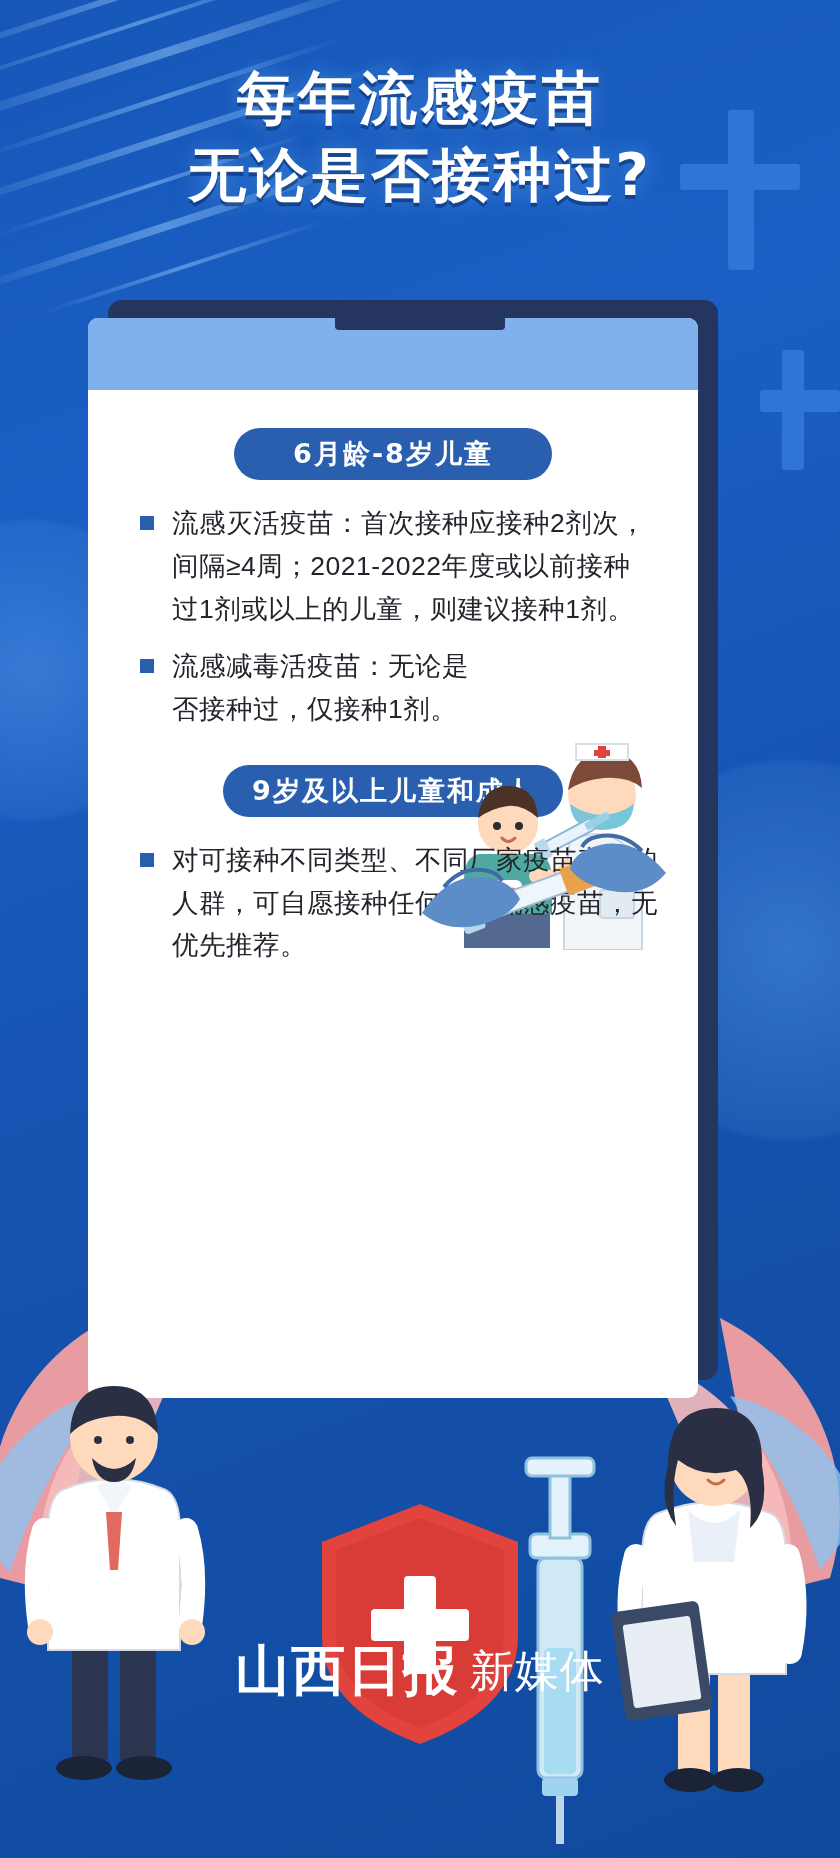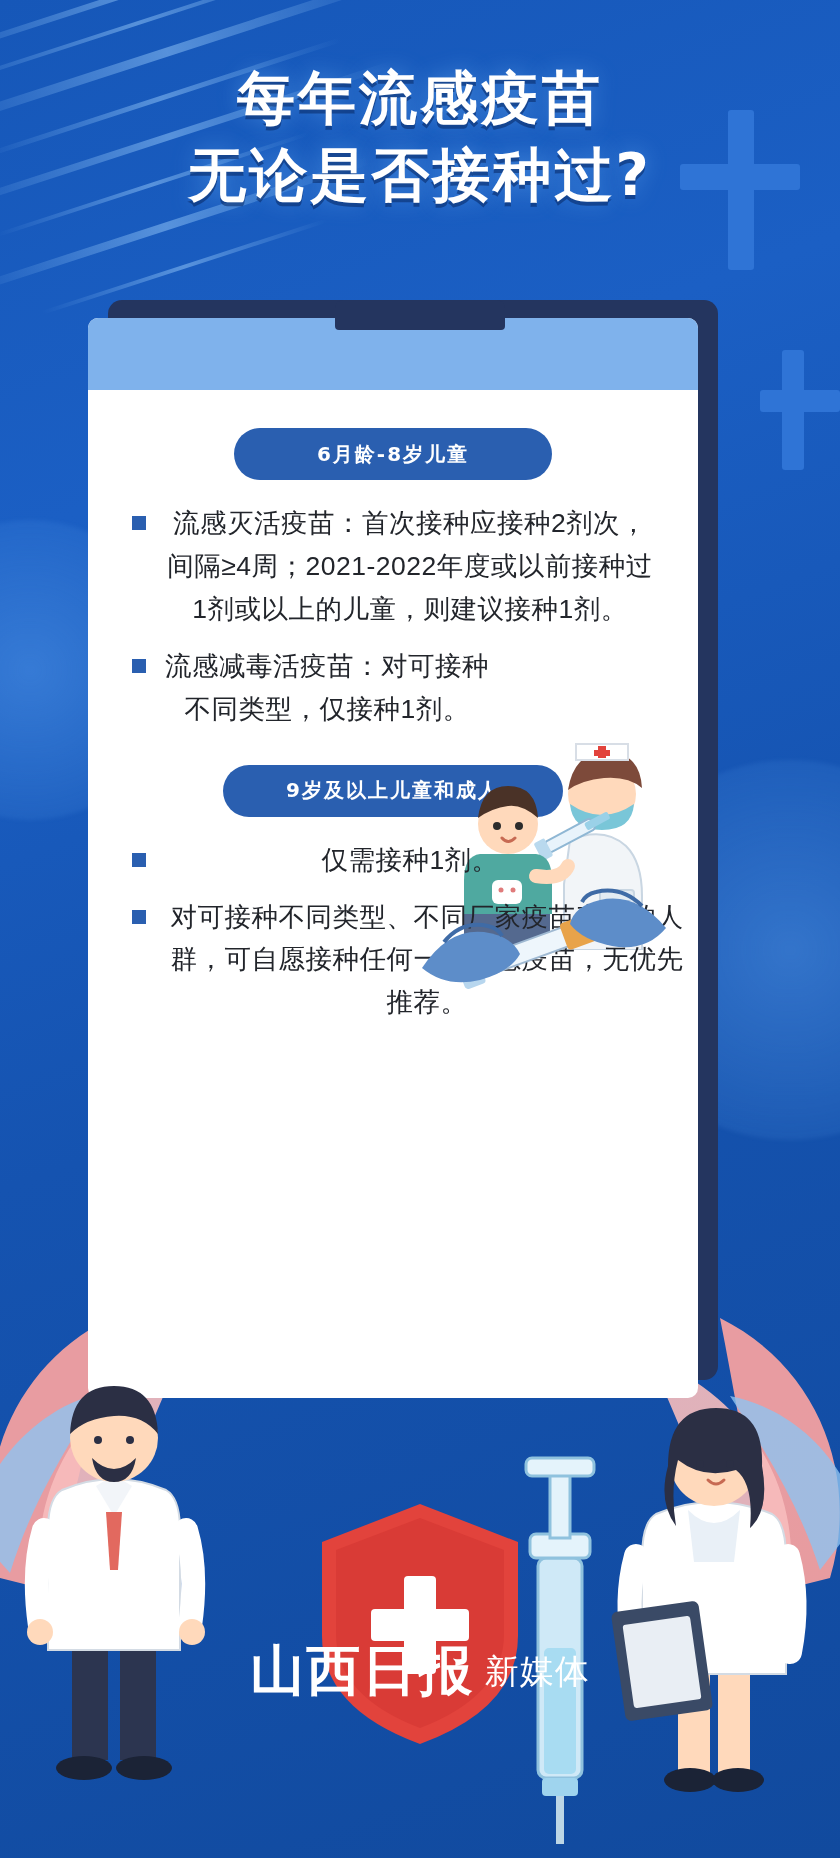--- a/index.html
+++ b/index.html
@@ -115,35 +115,34 @@
     position: relative;
   }
 
   .pill {
     margin: 12px auto 22px auto;
     width: 318px;
     height: 52px;
     border-radius: 26px;
     background: #2a5fb0;
     color: #fff;
-    font-size: 20px;
+    font-size: 27px;
     font-weight: bold;
     letter-spacing: 2px;
     display: flex;
     align-items: center;
     justify-content: center;
     font-family: "DejaVu Sans", "Liberation Sans", sans-serif;
   }
   .pill.second { width: 340px; margin-top: 34px; }
 
   ul.bullets {
     list-style: none;
-    margin: 8px;
+    margin: 16px;
     padding: 0;
-    text-align: center;
   }
   ul.bullets li {
     position: relative;
     padding-left: 34px;
     margin-bottom: 14px;
     font-size: 26.5px;
     line-height: 1.62;
     color: #22252b;
     letter-spacing: 0.5px;
   }
@@ -219,21 +218,21 @@
     color: #ffffff;
     font-size: 54px;
     font-weight: bold;
     letter-spacing: 2px;
     font-family: "DejaVu Serif", "Liberation Serif", serif;
     vertical-align: middle;
   }
   .logo-sub {
     display: inline-block;
     color: #ffffff;
-    font-size: 34px;
+    font-size: 44px;
     letter-spacing: 1px;
     margin-left: 6px;
     vertical-align: middle;
     font-family: "DejaVu Sans", "Liberation Sans", sans-serif;
   }
 </style>
 </head>
 <body>
 
 <div id="poster">
@@ -281,21 +280,21 @@
   <div class="clip"></div>
 
   <div class="board">
     <div class="board-top"></div>
     <div class="board-body">
 
       <div class="pill">6月龄-8岁儿童</div>
 
       <ul class="bullets">
         <li>流感灭活疫苗：首次接种应接种2剂次，间隔≥4周；2021-2022年度或以前接种过1剂或以上的儿童，则建议接种1剂。</li>
-        <li style="width:62%;">流感减毒活疫苗：对可接种不同类型，仅接种1剂。</li>
+        <li style="width:62%;">流感减毒活疫苗：无论是否接种过，仅接种1剂。</li>
       </ul>
 
       <svg class="illus" style="right:18px; top:330px;" width="230" height="230" viewBox="0 0 230 230">
 
         <path d="M120 120 q34 -14 56 6 q16 16 16 50 v54 h-78 v-66 z" fill="#f2f5f8" stroke="#c9d6e2" stroke-width="2"></path>
         <rect x="150" y="170" width="34" height="28" rx="3" fill="#e3ebf2" stroke="#c9d6e2" stroke-width="2"></rect>
 
         <circle cx="152" cy="74" r="34" fill="#ffd9bb"></circle>
         <path d="M118 70 q6 -38 38 -38 q34 0 36 36 q-14 -12 -38 -10 q-22 2 -36 12 z" fill="#7d4a3a"></path>
         <path d="M126 24 h52 v16 h-52 z" fill="#ffffff" stroke="#d8dee6" stroke-width="2"></path>
@@ -317,21 +316,20 @@
         <rect x="42" y="160" width="30" height="24" rx="6" fill="#ffffff"></rect>
         <circle cx="51" cy="170" r="2.5" fill="#e07b7b"></circle>
         <circle cx="63" cy="170" r="2.5" fill="#e07b7b"></circle>
         <path d="M14 194 h86 v34 h-86 z" fill="#54698f"></path>
         <path d="M86 156 q26 4 32 -10" stroke="#ffd9bb" stroke-width="14" fill="none" stroke-linecap="round"></path>
       </svg>
 
       <div class="pill second">9岁及以上儿童和成人</div>
 
       <ul class="bullets">
-        <li>仅需接种1剂。</li>
         <li style="width:100%;">对可接种不同类型、不同厂家疫苗产品的人群，可自愿接种任何一种流感疫苗，无优先推荐。</li>
       </ul>
 
       <svg class="illus" style="right:22px; bottom:26px;" width="260" height="150" viewBox="0 0 260 150">
         <g transform="rotate(-20 130 75)">
           <rect x="60" y="62" width="120" height="20" rx="5" fill="#eef6fc" stroke="#9fb9d2" stroke-width="2"></rect>
           <rect x="150" y="58" width="40" height="28" rx="4" fill="#e8a34a"></rect>
           <rect x="182" y="66" width="36" height="10" rx="3" fill="#cfd8e2"></rect>
           <rect x="40" y="56" width="22" height="32" rx="4" fill="#b7d6ee"></rect>
         </g>

